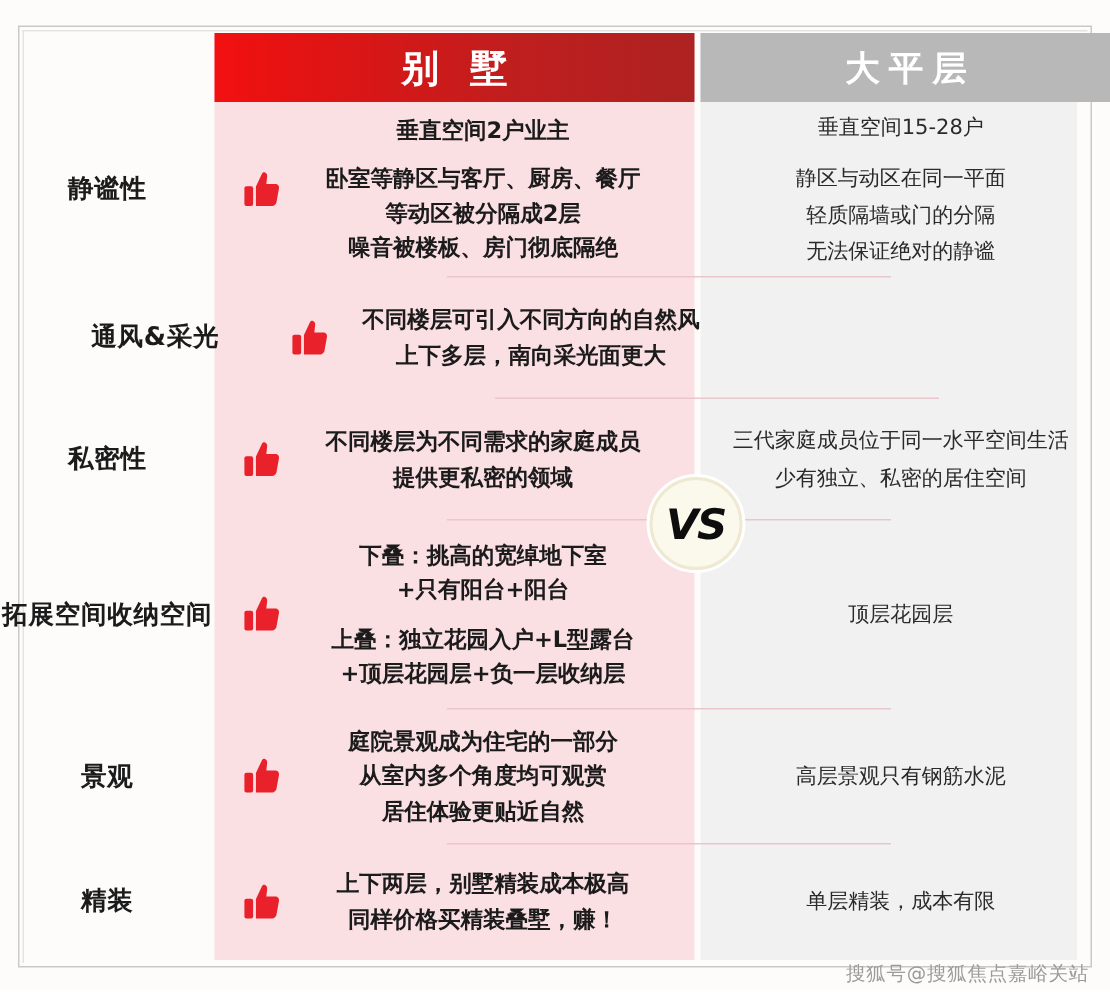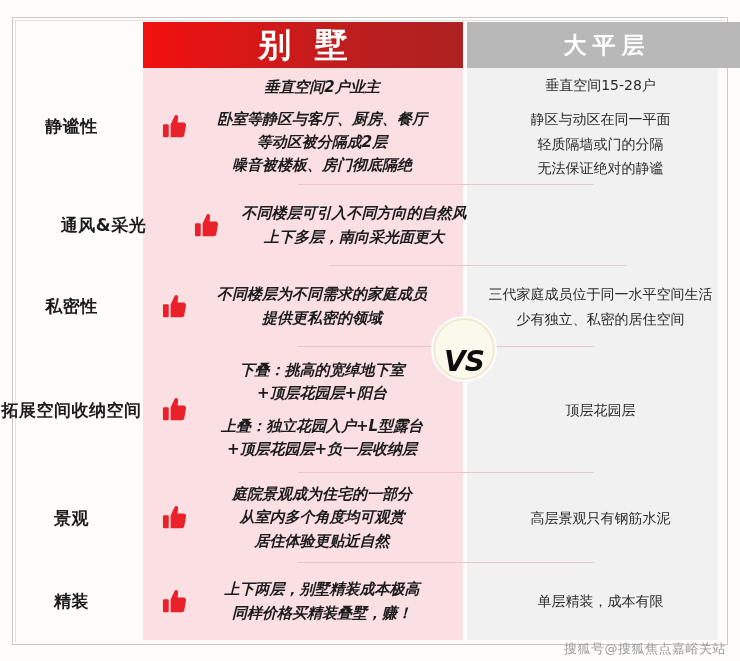--- a/index.html
+++ b/index.html
@@ -61,21 +61,21 @@
 
   
   .hdr {
     position: absolute;
     top: 22px;
     height: 46px;
     display: flex;
     align-items: center;
     justify-content: center;
     color: #ffffff;
-    font-size: 33px;
+    font-size: 25px;
     font-weight: bold;
     letter-spacing: 6px;
     text-indent: 6px;
   }
   .hdr-villa {
     left: 143px;
     width: 320px;
     background: linear-gradient(to right, #f31010 0%, #e01414 22%, #c01e1e 62%, #ad2222 100%);
   }
   .hdr-flat {
@@ -112,21 +112,20 @@
     letter-spacing: 0.5px;
   }
 
   .cell-villa {
     width: 324px;
     position: relative;
     display: flex;
     align-items: center;
     padding-left: 10px;
     padding-right: 8px;
-    font-style: italic;
   }
   .cell-flat {
     width: 273px;
     position: relative;
     display: flex;
     align-items: center;
     justify-content: center;
     padding-left: 6px;
     padding-right: 12px;
   }
@@ -180,21 +179,21 @@
     position: absolute;
     left: 433px;
     top: 318px;
     width: 62px;
     height: 62px;
     border-radius: 50%;
     background: #fbf8ec;
     border: 2px solid #efe9d2;
     box-shadow: 0 0 0 2px #ffffff;
     display: flex;
-    align-items: flex-end;
+    align-items: center;
     justify-content: center;
     z-index: 30;
   }
   .vs-badge span {
     font-size: 28px;
     font-weight: bold;
     font-style: italic;
     color: #0d0d0d;
     letter-spacing: -1px;
   }
@@ -314,21 +313,21 @@
         <div class="cell-villa">
           <div class="thumb">
             <svg width="30" height="30" viewBox="0 0 32 32" aria-hidden="true">
               <path fill="#e8212b" d="M12.4 13.2 L16.6 4.2 C17.0 3.3 17.9 2.9 18.8 3.2 C19.9 3.6 20.5 4.7 20.4 5.8 L19.8 11.3 L26.2 11.3 C27.9 11.3 29.1 12.8 28.8 14.4 L27.0 24.4 C26.7 25.9 25.4 27.0 23.9 27.0 L12.4 27.0 Z"></path>
               <rect x="4.2" y="13.0" width="6.2" height="14.0" rx="1.4" fill="#e8212b"></rect>
             </svg>
           </div>
           <div class="villa-text">
             <span class="grp">
               <span style="display:block">下叠：挑高的宽绰地下室</span>
-              <span style="display:block">+顶层花园层+阳台</span>
+              <span style="display:block">+只有阳台+阳台</span>
             </span>
             <span class="grp">
               <span style="display:block">上叠：独立花园入户+L型露台</span>
               <span style="display:block">+顶层花园层+负一层收纳层</span>
             </span>
           </div>
           <div class="divider-villa"></div>
         </div>
         <div class="cell-flat">
           <div class="flat-text">

